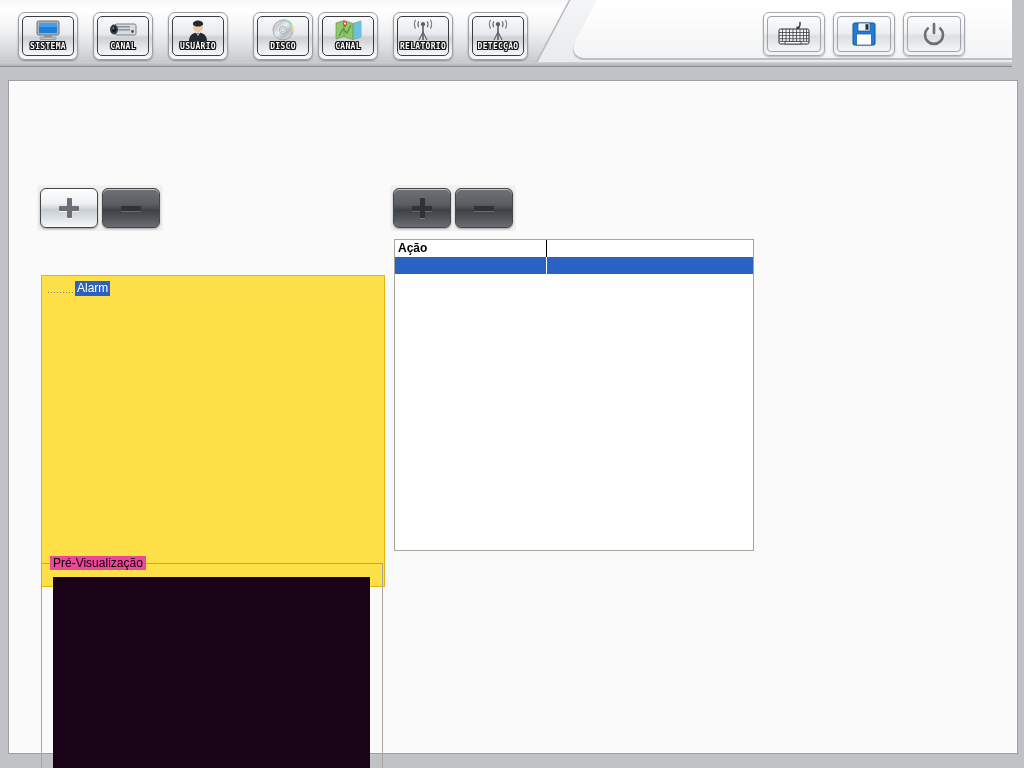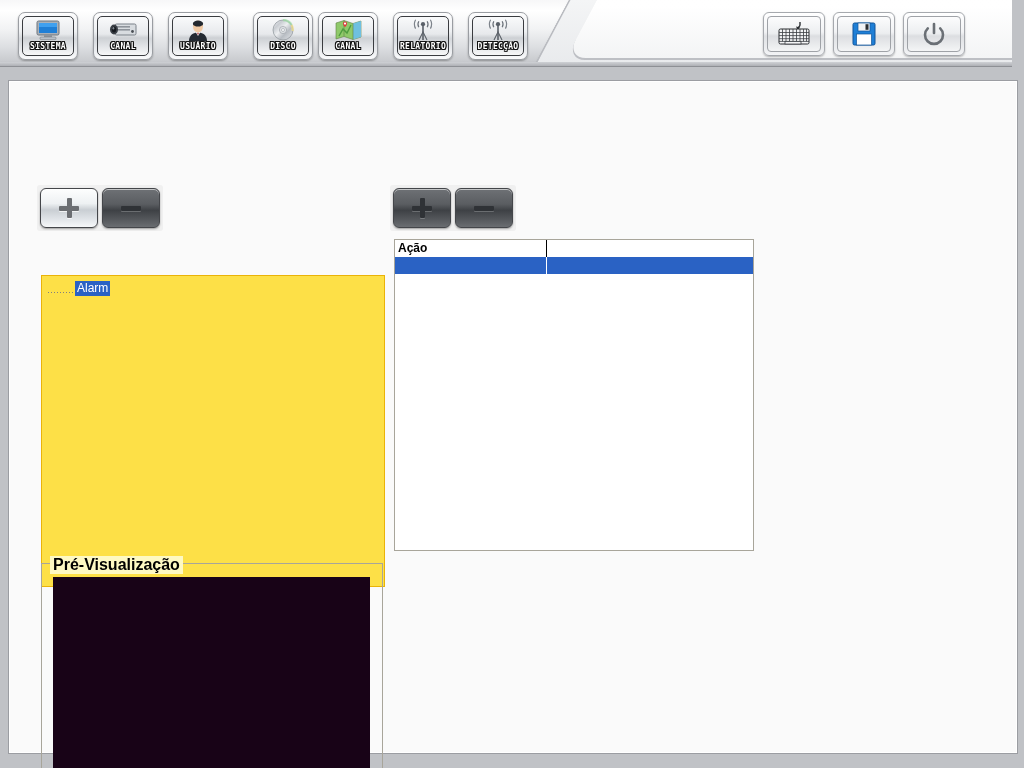--- a/index.html
+++ b/index.html
@@ -132,22 +132,22 @@
     background-size:3px 1px;background-repeat:repeat-x;
   }
   .tlabel{background:#2a62c4;color:#ffffff;padding:0 2px;line-height:15px;font-size:12px;}
 
   
   #previewGroup{
     position:absolute;left:32px;top:482px;width:340px;height:262px;
     border:1px solid #a8a59a;
   }
   #previewTitle{
-    position:absolute;left:8px;top:-8px;background:#fef9c3;padding:0 3px;
-    font-size:16px;color:#000;white-space:nowrap;font-weight:bold;
+    position:absolute;left:8px;top:-8px;background:#ec4899;padding:0 3px;
+    font-size:12px;color:#000;white-space:nowrap;
   }
   #previewArea{
     position:absolute;left:11px;top:13px;width:317px;height:236px;
     background:#180317;
   }
 
   
   #listPanel{
     position:absolute;left:385px;top:158px;width:358px;height:310px;
     background:#ffffff;border:1px solid #a8a59a;

